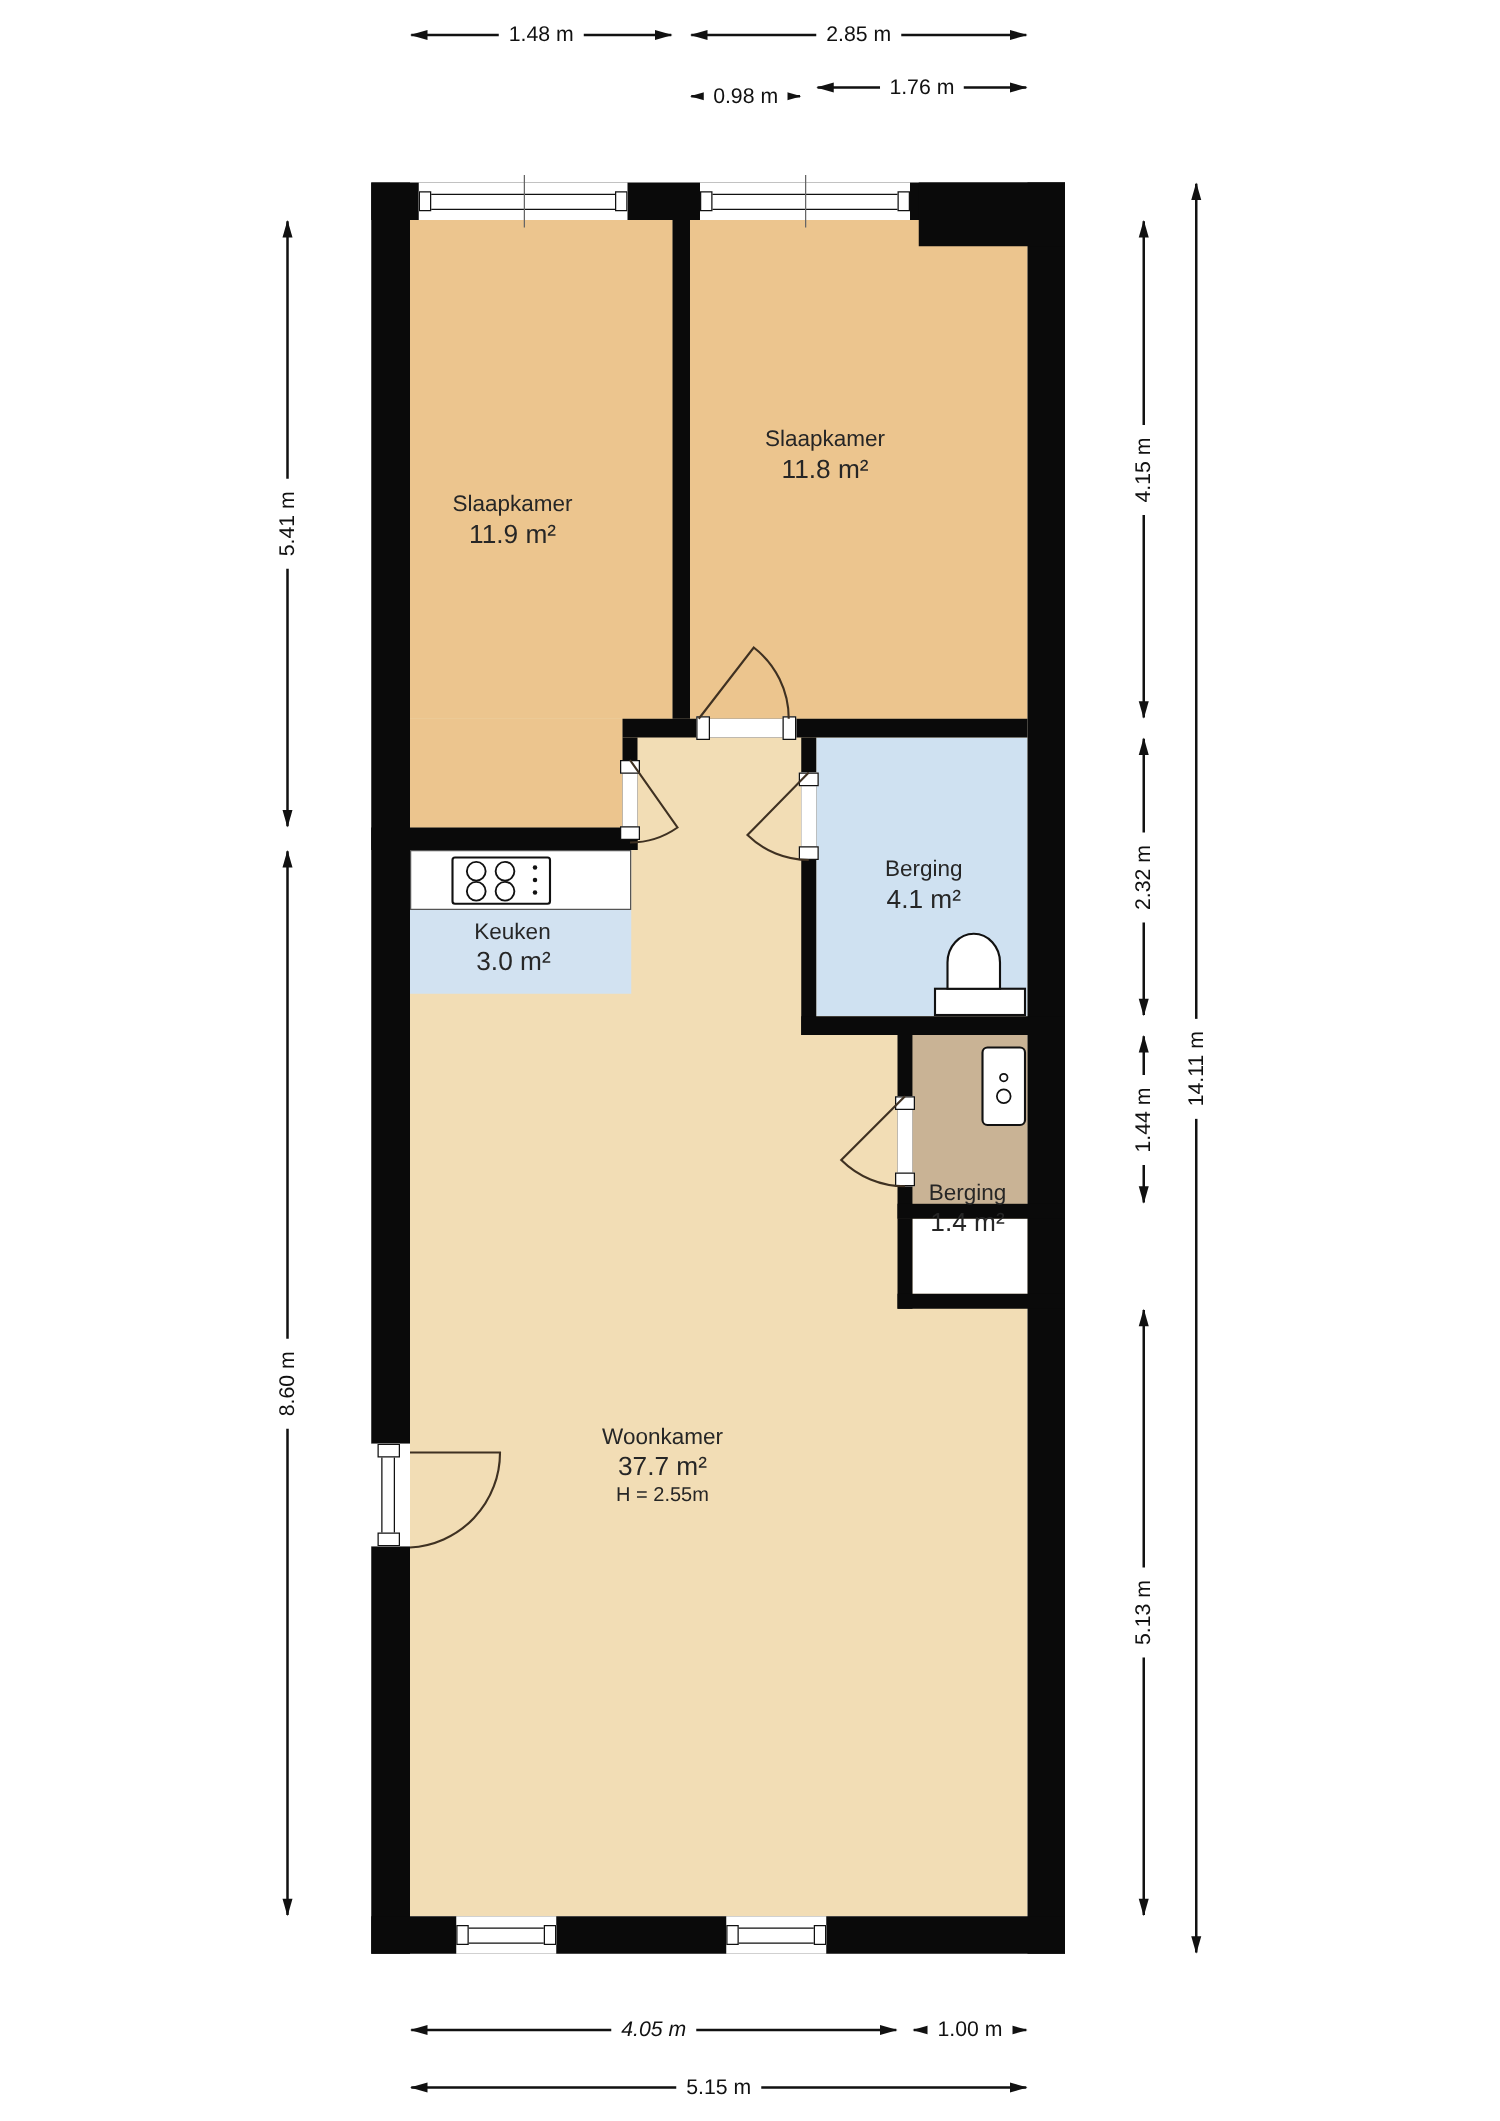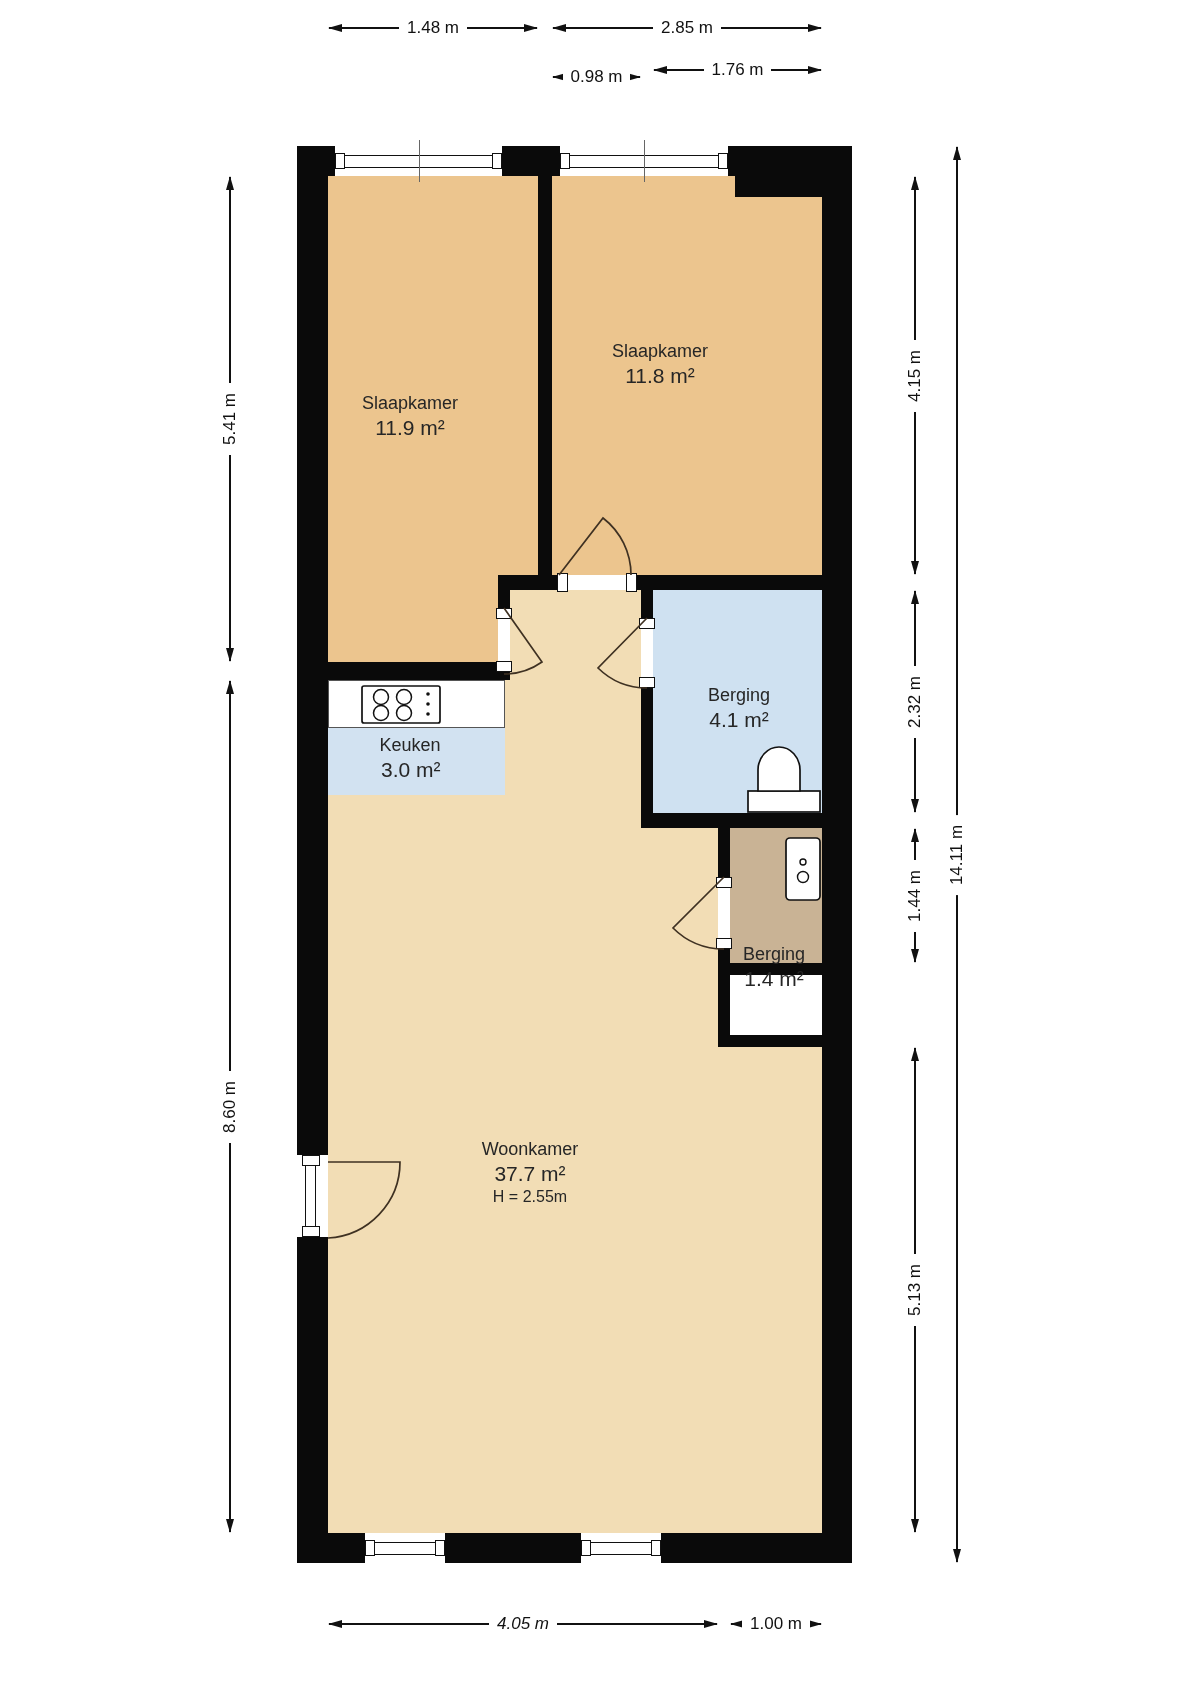--- a/index.html
+++ b/index.html
@@ -248,14 +248,20 @@
       <span class="ah ah-r"></span>
     <span class="dlabel">4.05 m</span>
   </div>
   <div class="dimh" style="left:730px;top:1615px;width:92px;height:18px;">
     <span class="line"></span>
       <span class="ah ah-l"></span>
       <span class="ah ah-r"></span>
     <span class="dlabel">1.00 m</span>
   </div>
 
+  <div class="dimh" style="left:328px;top:1661px;width:494px;height:18px;">
+    <span class="line"></span>
+      <span class="ah ah-l"></span>
+      <span class="ah ah-r"></span>
+    <span class="dlabel">5.15 m</span>
+  </div>
 
 </div>
 
 </body></html>

